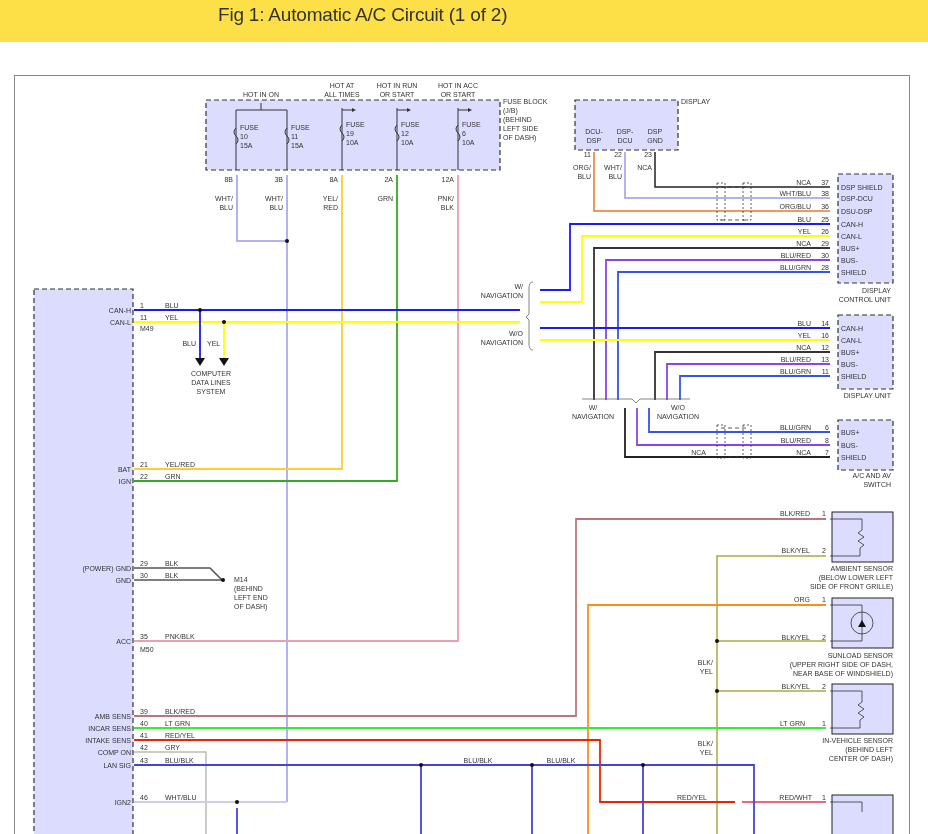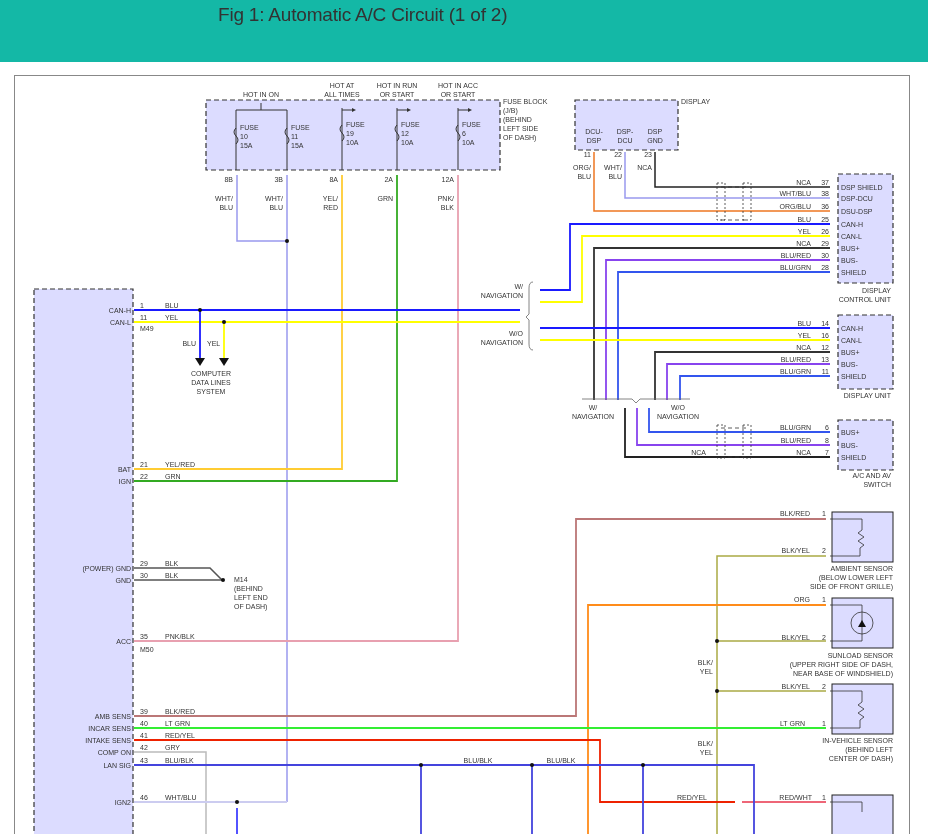--- a/index.html
+++ b/index.html
@@ -1,17 +1,17 @@
 <!DOCTYPE html>
 <html><head>
 <meta charset="utf-8">
 <style>
   html,body{margin:0;padding:0;background:#fff;}
   body{width:928px;height:834px;overflow:hidden;position:relative;font-family:"Liberation Sans",sans-serif;}
-  .header{position:absolute;left:0;top:0;width:928px;height:62px;background:#14b8a6;}
+  .header{position:absolute;left:0;top:0;width:928px;height:42px;background:#fde047;}
   .header-title{position:absolute;left:218px;top:4px;font-size:19px;color:#333;font-family:"Liberation Sans",sans-serif;letter-spacing:-0.2px;}
   .frame{position:absolute;left:14px;top:75px;width:894px;height:770px;border:1px solid #888;border-bottom:none;background:#fff;}
   svg{position:absolute;left:0;top:0;}
   svg text{font-family:"Liberation Sans",sans-serif;font-size:7px;fill:#333;}
 </style>
 </head>
 <body>
 
 <div class="header">
   <div class="header-title">Fig 1: Automatic A/C Circuit (1 of 2)</div>

